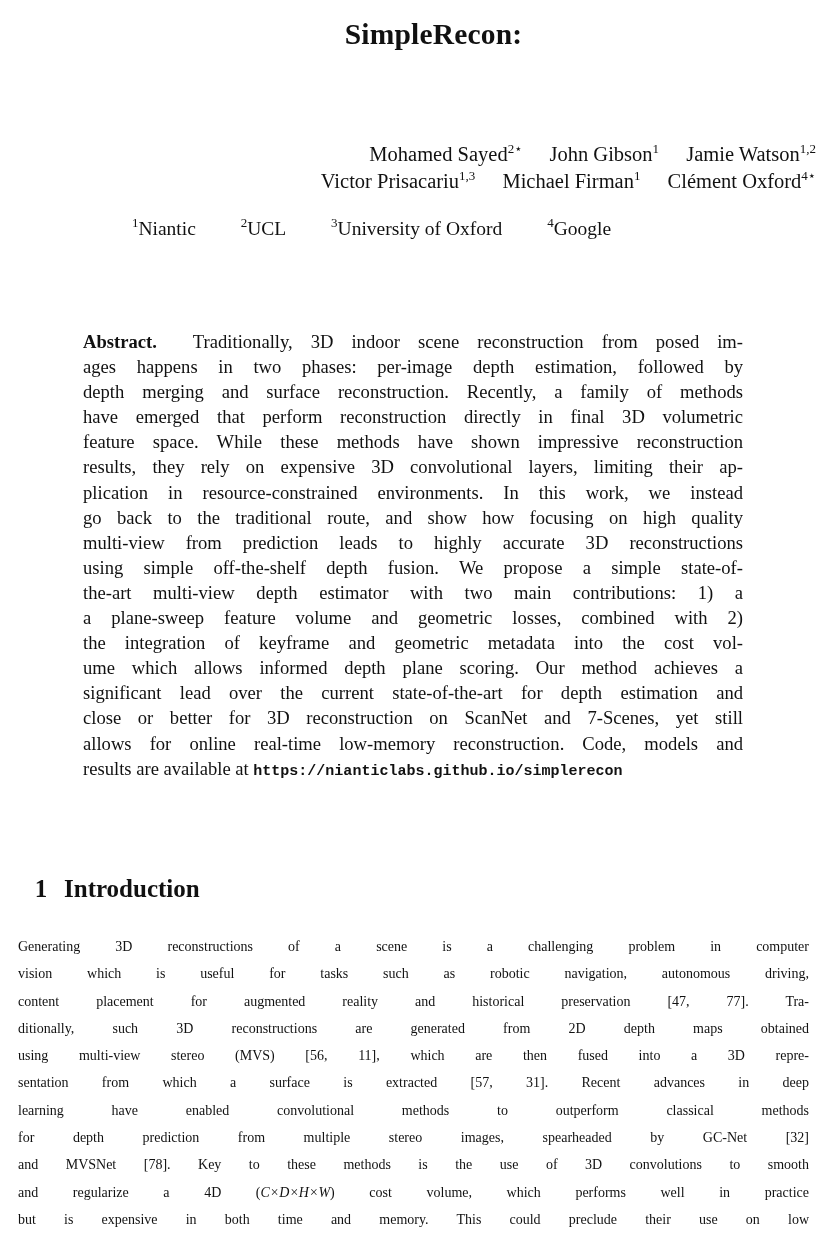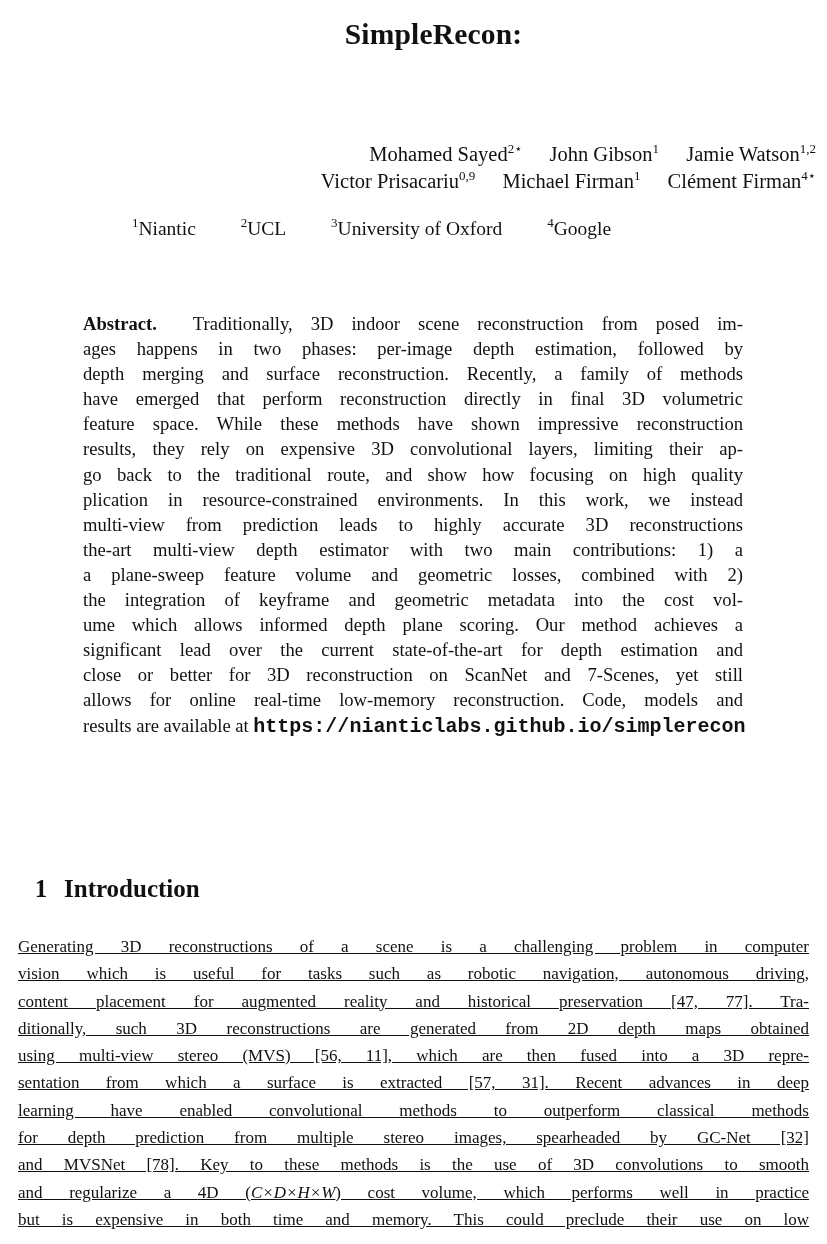--- a/index.html
+++ b/index.html
@@ -53,21 +53,21 @@
       text-align: center;
       font-size: 19.5px;
       line-height: 26px;
     }
     .affil {
       display: inline-block;
       margin: 0 20px;
     }
     .abstract {
       position: absolute;
-      top: 311px;
+      top: 329px;
       left: 83px;
       width: 660px;
       font-size: 18.6px;
       line-height: 25.1px;
     }
     .justify-line {
       display: block;
       text-align: justify;
       text-align-last: justify;
       white-space: nowrap;
@@ -75,85 +75,85 @@
     }
     .justify-line.last {
       text-align-last: left;
     }
     .abstract-label {
       font-weight: bold;
     }
     .mono {
       font-family: "Liberation Mono", "DejaVu Sans Mono", monospace;
       font-weight: bold;
-      font-size: 20px;
+      font-size: 15px;
     }
     .section-heading {
       position: absolute;
       top: 873px;
       left: 18px;
       font-weight: bold;
       font-size: 25px;
       line-height: 32px;
       text-align: center;
     }
     .section-heading .num {
       display: inline-block;
       width: 46px;
     }
     .intro {
       position: absolute;
       top: 933px;
       left: 18px;
       width: 791px;
-      font-size: 17px;
+      font-size: 14px;
       line-height: 27.3px;
-      text-decoration: underline;
     }
     .math {
       font-style: italic;
     }
   </style>
 </head>
 <body>
 
 <div class="title-block">
   <div>SimpleRecon:</div>
 </div>
 
 <div class="authors">
   <div>
     <span class="author"><span>Mohamed Sayed</span><sup>2⋆</sup></span>
     <span class="author"><span>John Gibson</span><sup>1</sup></span>
     <span class="author"><span>Jamie Watson</span><sup>1,2</sup></span>
   </div>
   <div>
-    <span class="author"><span>Victor Prisacariu</span><sup>0,9</sup></span>
+    <span class="author"><span>Victor Prisacariu</span><sup>1,3</sup></span>
     <span class="author"><span>Michael Firman</span><sup>1</sup></span>
-    <span class="author"><span>Clément Firman</span><sup>4⋆</sup></span>
+    <span class="author"><span>Clément Oxford</span><sup>4⋆</sup></span>
   </div>
 </div>
 
 <div class="affiliations">
   <span class="affil"><sup>1</sup><span>Niantic</span></span>
   <span class="affil"><sup>2</sup><span>UCL</span></span>
   <span class="affil"><sup>3</sup><span>University of Oxford</span></span>
   <span class="affil"><sup>4</sup><span>Google</span></span>
 </div>
 
 <div class="abstract">
   <span class="justify-line"><span class="abstract-label">Abstract.</span>&nbsp;&nbsp;<span>Traditionally, 3D indoor scene reconstruction from posed im-</span></span>
   <span class="justify-line">ages happens in two phases: per-image depth estimation, followed by</span>
   <span class="justify-line">depth merging and surface reconstruction. Recently, a family of methods</span>
   <span class="justify-line">have emerged that perform reconstruction directly in final 3D volumetric</span>
   <span class="justify-line">feature space. While these methods have shown impressive reconstruction</span>
   <span class="justify-line">results, they rely on expensive 3D convolutional layers, limiting their ap-</span>
+  <span class="justify-line">plication in resource-constrained environments. In this work, we instead</span>
   <span class="justify-line">go back to the traditional route, and show how focusing on high quality</span>
-  <span class="justify-line">plication in resource-constrained environments. In this work, we instead</span>
   <span class="justify-line">multi-view from prediction leads to highly accurate 3D reconstructions</span>
+  <span class="justify-line">using simple off-the-shelf depth fusion. We propose a simple state-of-</span>
   <span class="justify-line">the-art multi-view depth estimator with two main contributions: 1) a</span>
   <span class="justify-line">a plane-sweep feature volume and geometric losses, combined with 2)</span>
   <span class="justify-line">the integration of keyframe and geometric metadata into the cost vol-</span>
   <span class="justify-line">ume which allows informed depth plane scoring. Our method achieves a</span>
   <span class="justify-line">significant lead over the current state-of-the-art for depth estimation and</span>
   <span class="justify-line">close or better for 3D reconstruction on ScanNet and 7-Scenes, yet still</span>
   <span class="justify-line">allows for online real-time low-memory reconstruction. Code, models and</span>
   <span class="justify-line last"><span>results are available at </span><span class="mono">https://nianticlabs.github.io/simplerecon</span></span>
 </div>
 

